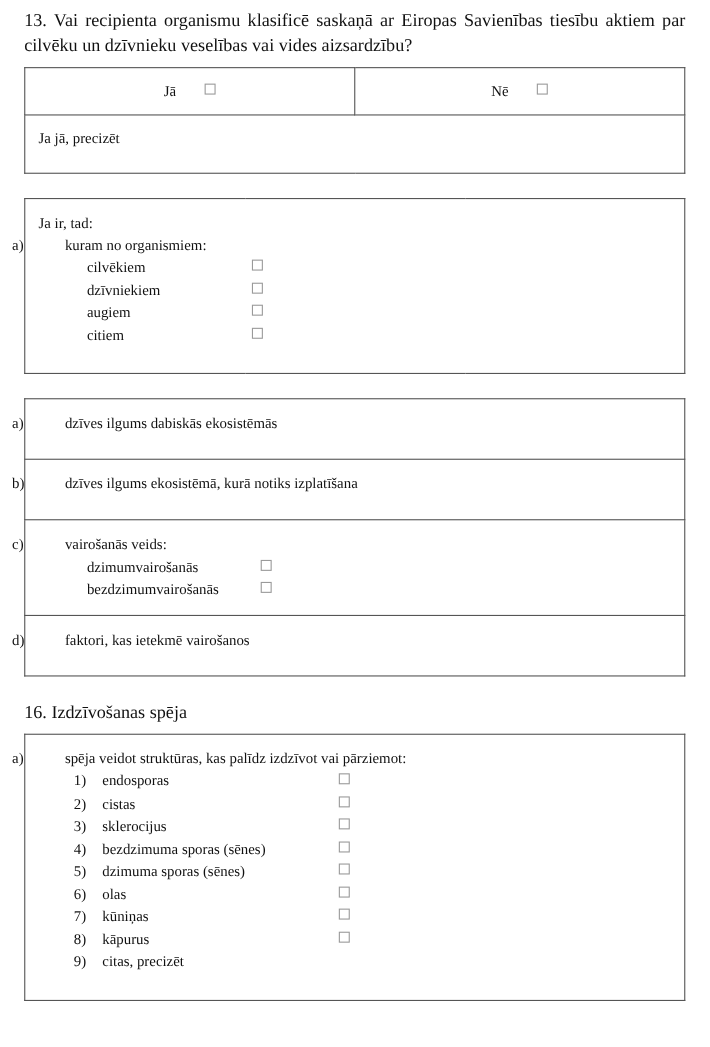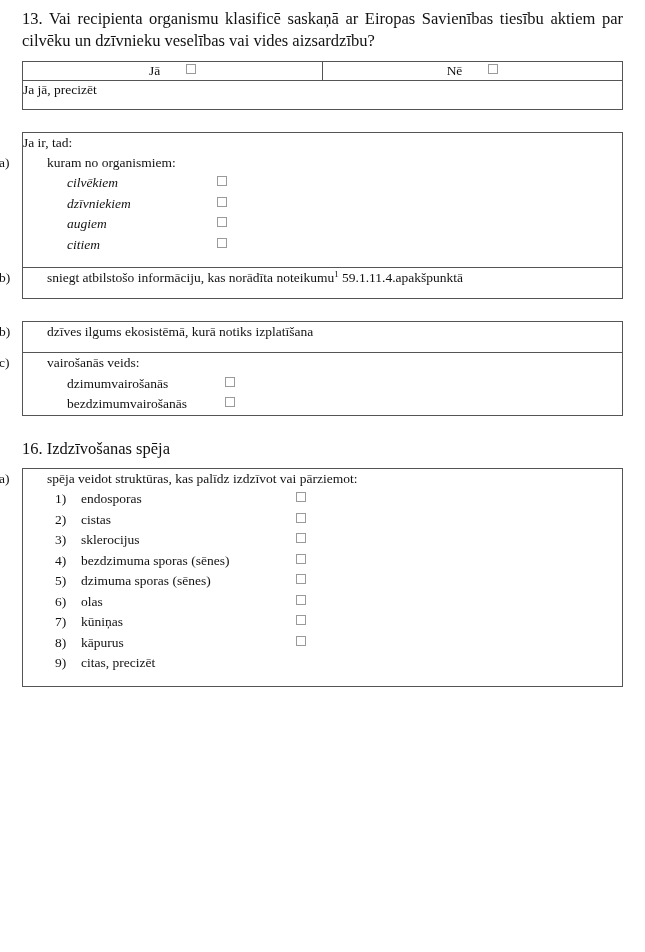--- a/index.html
+++ b/index.html
@@ -47,21 +47,21 @@
   
   .ftable {
     width: 601px;
     border-collapse: collapse;
     border: 1.6px solid #555555;
     table-layout: fixed;
     background: #ffffff;
   }
   .ftable td {
     border: 1.1px solid #555555;
-    padding: 0;
+    padding: 12px;
     vertical-align: top;
     font-size: 13.5px;
     line-height: 1.35;
     margin-left: 12px;
   }
   .cell-pad {
     padding: 5px 8px 6px 8px;
   }
   .cell-center {
     text-align: center;
@@ -91,21 +91,21 @@
   .sub-line {
     display: block;
     white-space: nowrap;
     line-height: 1.52;
     font-size: 13.5px;
   }
   .sub-line .txt {
     display: inline-block;
   }
   
-  .org-row .txt  { width: 150px; margin-left: 44px; font-style: italic; }
+  .org-row .txt  { width: 150px; margin-left: 44px; }
   
   .rep-row .txt  { width: 158px; margin-left: 44px; }
   
   .num-row .num  { display:inline-block; width: 26px; margin-left: 32px; }
   .num-row .txt  { display:inline-block; width: 215px; }
 
   .lead-line {
     display: block;
     line-height: 1.5;
   }
@@ -171,49 +171,54 @@
           </span>
           <span class="sub-line org-row">
             <span class="txt">augiem</span><span class="cb"></span>
           </span>
           <span class="sub-line org-row">
             <span class="txt">citiem</span><span class="cb"></span>
           </span>
           <span class="blank-tail" style="display:block"></span>
         </td>
       </tr>
-      <tr>
-        <td colspan="3" class="cell-pad" style="height:30px">
-          <span class="hang"><span class="mk">b)</span><span>sniegt atbilstošo informāciju, kas norādīta noteikumu</span><sup>1</sup> <span>59.1.11.4.apakšpunktā</span></span>
-        </td>
-      </tr>
     </tbody>
       </table>
 
     <div class="spacer-lg"></div>
 
 
     <table class="ftable">
       <tbody>
+          <tr>
+        <td class="cell-pad" style="height:30px">
+          <span class="hang"><span class="mk">a)</span><span>dzīves ilgums dabiskās ekosistēmās</span></span>
+        </td>
+      </tr>
       <tr>
         <td class="cell-pad" style="height:30px">
           <span class="hang"><span class="mk">b)</span><span>dzīves ilgums ekosistēmā, kurā notiks izplatīšana</span></span>
         </td>
       </tr>
       <tr>
         <td class="row-a-pad">
           <span class="hang"><span class="mk">c)</span><span>vairošanās veids:</span></span>
           <span class="sub-line rep-row">
             <span class="txt">dzimumvairošanās</span><span class="cb"></span>
           </span>
           <span class="sub-line rep-row">
             <span class="txt">bezdzimumvairošanās</span><span class="cb"></span>
           </span>
         </td>
       </tr>
+      <tr>
+        <td class="cell-pad" style="height:30px">
+          <span class="hang"><span class="mk">d)</span><span>faktori, kas ietekmē vairošanos</span></span>
+        </td>
+      </tr>
     </tbody>
       </table>
 
     <div class="spacer-lg"></div>
 
     <p class="q-head">16. Izdzīvošanas spēja</p>
 
     <table class="ftable">
       <tbody>
           <tr>

